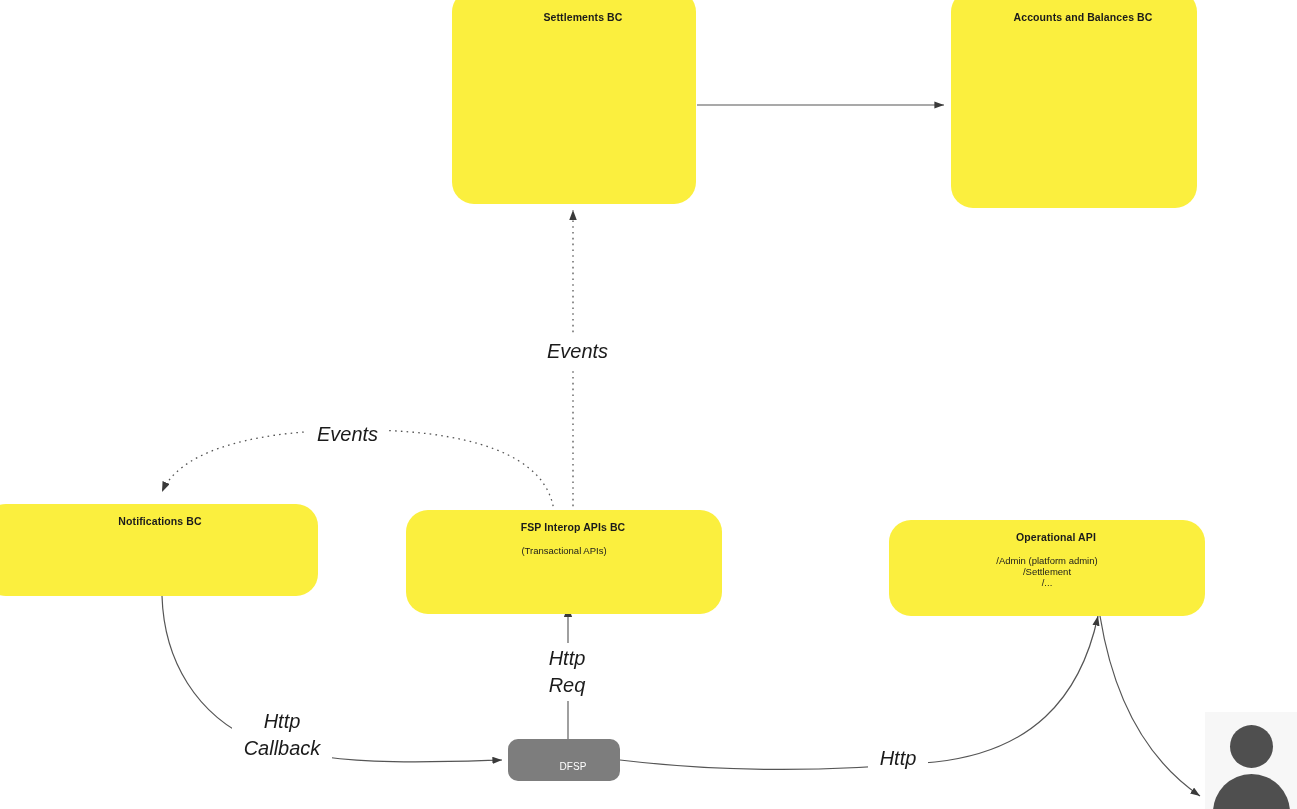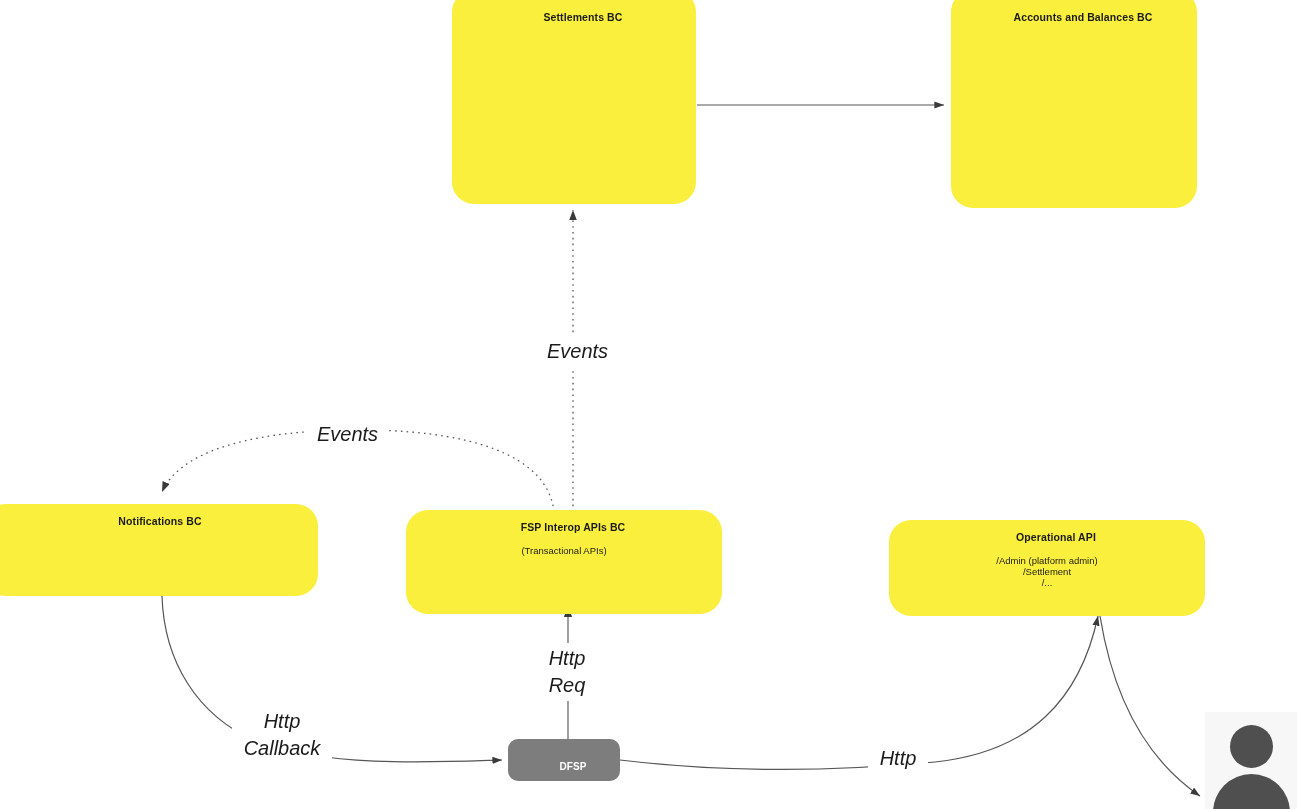--- a/index.html
+++ b/index.html
@@ -52,21 +52,21 @@
     line-height: 11px;
     margin-top: 11px;
   }
   .node-sub.bold {
     font-weight: normal;
     font-size: 9.5px;
     line-height: 11px;
   }
   .node.gray .node-title {
     font-size: 10px;
-    font-weight: bold;
+    font-weight: normal;
     margin-top: 14px;
     line-height: 1;
     text-align: center;
   }
   .node.gray {
     display: flex;
     align-items: center;
     justify-content: center;
   }
   .edge-label {

